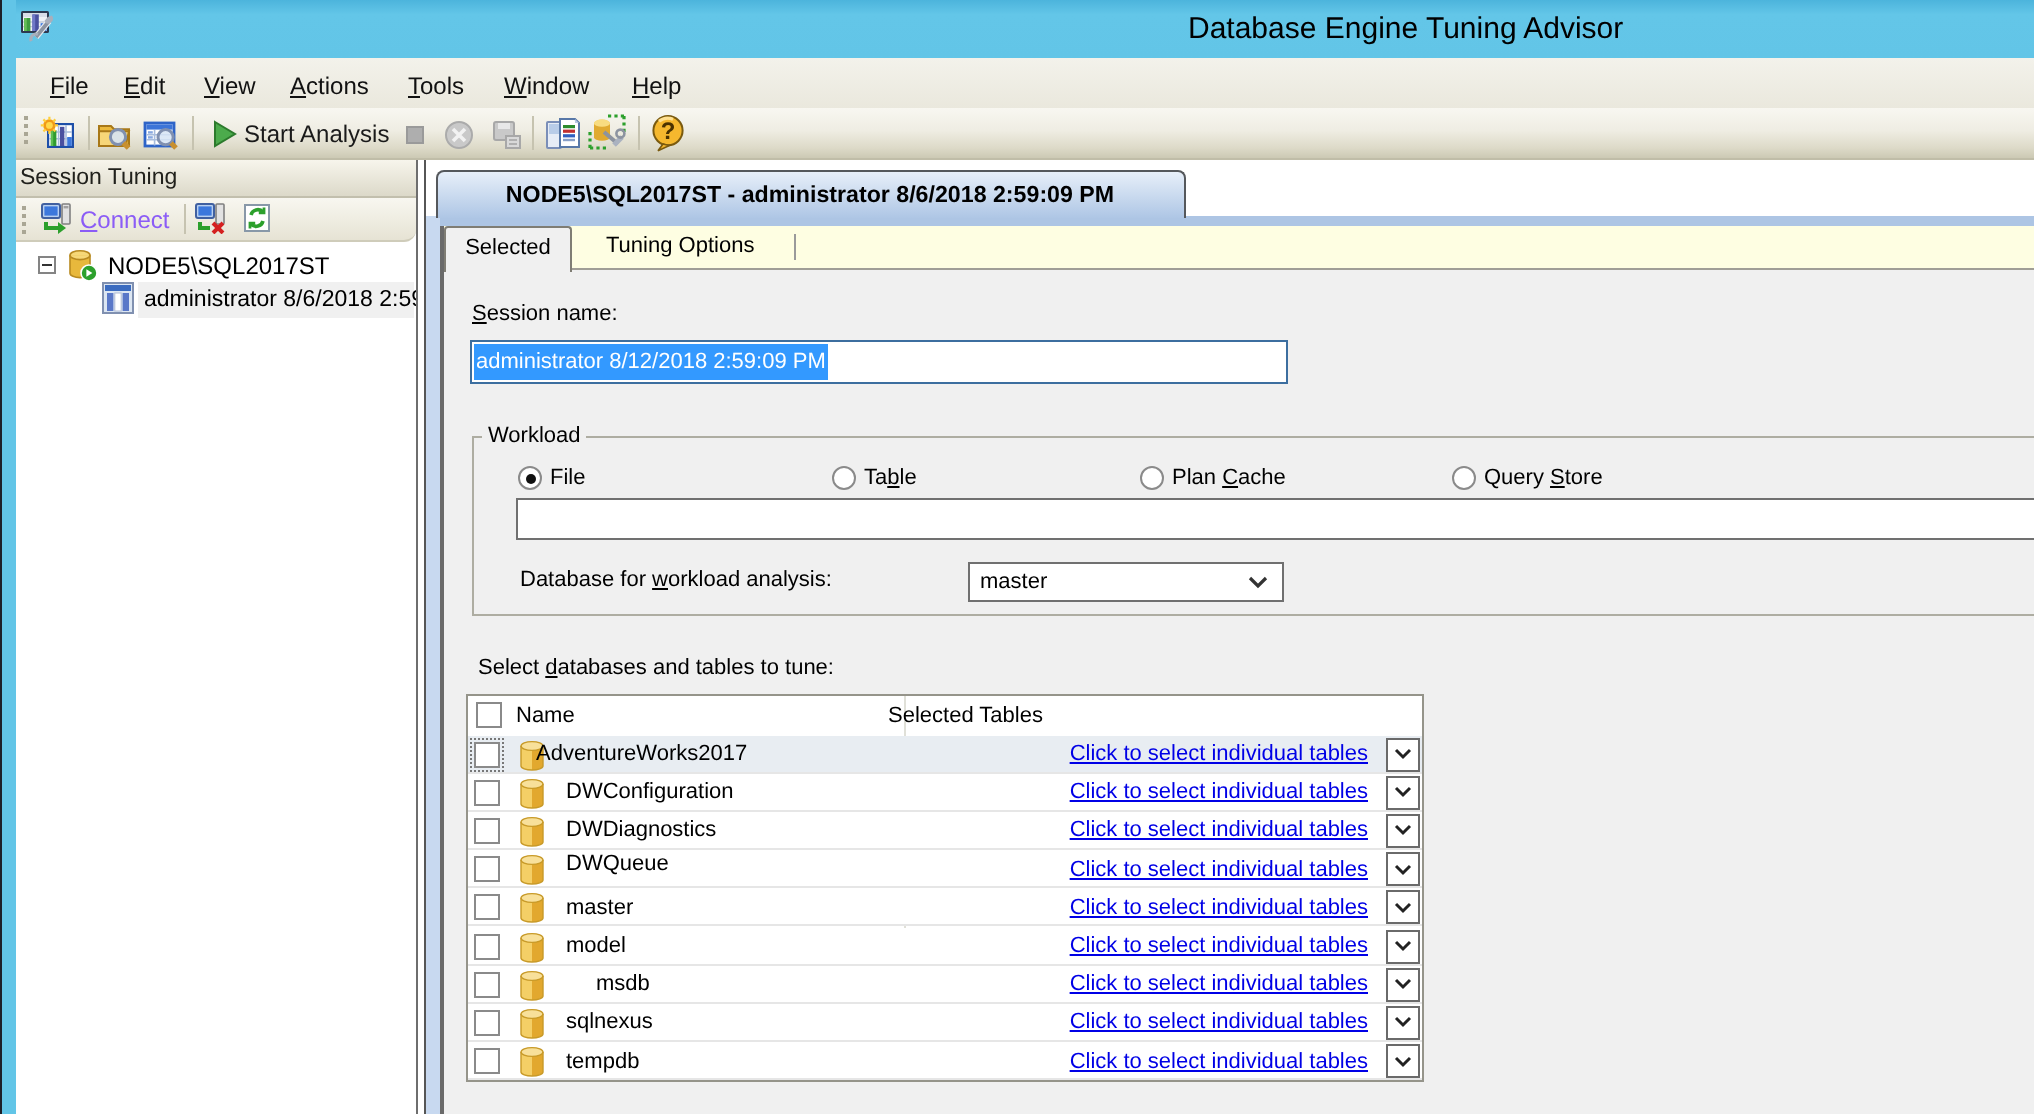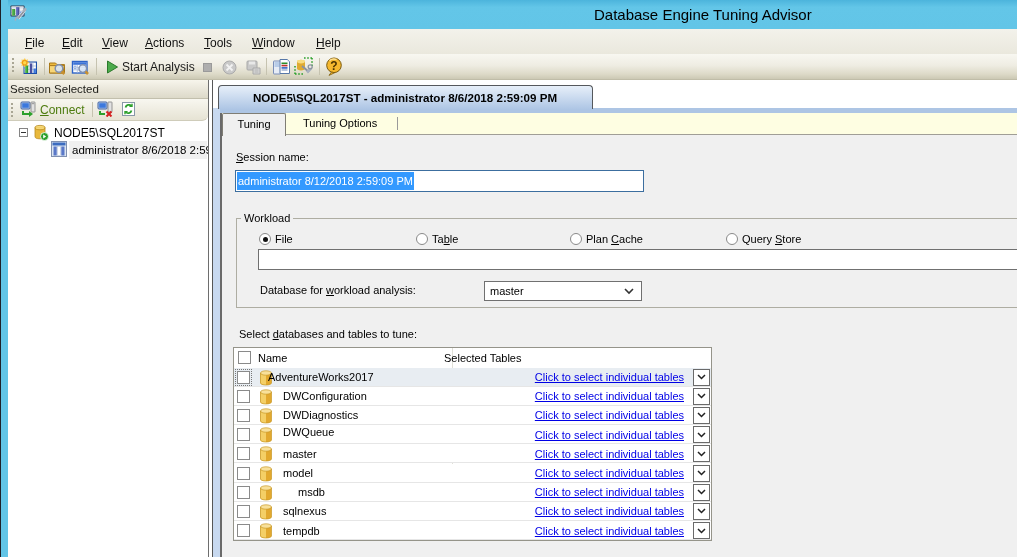--- a/index.html
+++ b/index.html
@@ -118,34 +118,34 @@
 
 <svg class="abs" style="left:325px;top:57px" width="18" height="19" viewBox="0 0 18 19">
 <circle cx="9" cy="8.3" r="7.3" fill="#f5b82e" stroke="#7a5a0e" stroke-width="1"></circle>
 <path d="M4.5 3.6 a7 7 0 0 1 7-1" stroke="#ffe090" stroke-width="1.6" fill="none"></path>
 <path d="M6.5 15 l-2.5 3.4 l5.5 -2.6 z" fill="#f5b82e" stroke="#7a5a0e" stroke-width="0.8"></path>
 <text x="9" y="12.6" text-anchor="middle" font-size="12px" font-weight="bold" fill="#4a3200" font-family="Liberation Sans">?</text>
 </svg>
 
 <div class="abs" style="left:8px;top:80px;width:199.5px;height:477px;background:#fff"></div>
 <div class="abs" style="left:8px;top:80px;width:199.5px;height:19px;background:linear-gradient(#f7f5ec,#dcd9c9);border-bottom:1px solid #c2bfad;font-size:11.5px;color:#21211c">
-    <span class="abs" style="left:2px;top:2.5px">Session Selected</span>
+    <span class="abs" style="left:2px;top:2.5px">Session Tuning</span>
   </div>
 <div class="abs" style="left:8px;top:99px;width:199.5px;height:22px;background:linear-gradient(#f8f7f0,#e6e3d4);border-bottom:1px solid #cfccba;border-radius:0 0 6px 0"></div>
 <div class="abs" style="left:11px;top:103px;width:2px;height:14px;background:repeating-linear-gradient(#a9a694 0 2px,transparent 2px 4px)"></div>
 
 <svg class="abs" style="left:20px;top:101px" width="17" height="16" viewBox="0 0 17 16">
 <rect x="1" y="1" width="9" height="7" rx="1" fill="#b8d0f0" stroke="#4060a0"></rect>
 <rect x="2.2" y="2.2" width="6.6" height="4.6" fill="#3c78dc"></rect>
 <rect x="11" y="1" width="4" height="10" rx="0.5" fill="#e2e2e2" stroke="#808080" stroke-width="0.8"></rect>
 <rect x="11.8" y="2" width="2.4" height="1.2" fill="#a0a0a0"></rect>
 <path d="M3 10 v3 h7" fill="none" stroke="#2ca02c" stroke-width="2"></path>
 <path d="M9 10 l4 3 l-4 3 z" fill="#2ca02c"></path>
 </svg>
-<div class="abs" style="left:40px;top:103px;font-size:12px;color:#4d7c0f"><u>C</u>onnect</div>
+<div class="abs" style="left:40px;top:103px;font-size:12px;color:#8b5cf6"><u>C</u>onnect</div>
 <div class="abs" style="left:92px;top:102px;width:1px;height:15px;background:#c6c3b0"></div>
 <svg class="abs" style="left:97px;top:101px" width="17" height="16" viewBox="0 0 17 16">
 <rect x="1" y="1" width="9" height="7" rx="1" fill="#b8d0f0" stroke="#4060a0"></rect>
 <rect x="2.2" y="2.2" width="6.6" height="4.6" fill="#3c78dc"></rect>
 <rect x="11" y="1" width="4" height="10" rx="0.5" fill="#e2e2e2" stroke="#808080" stroke-width="0.8"></rect>
 <path d="M3 10 v3 h5" fill="none" stroke="#2ca02c" stroke-width="2"></path>
 <path d="M9.5 10.5 l5 5 M14.5 10.5 l-5 5" stroke="#d42020" stroke-width="2"></path>
 </svg>
 <svg class="abs" style="left:121px;top:101px" width="15" height="16" viewBox="0 0 15 16">
 <rect x="1.5" y="1.5" width="12" height="13" fill="#fff" stroke="#8898a8"></rect>
@@ -182,21 +182,21 @@
 <div class="abs" style="left:211.5px;top:80px;width:1.5px;height:477px;background:#565656"></div>
 <div class="abs" style="left:213px;top:80px;width:804px;height:28px;background:#fff"></div>
 <div class="abs" style="left:213px;top:108px;width:7px;height:449px;background:#c8d9f0"></div>
 <div class="abs" style="left:220px;top:108px;width:797px;height:4.5px;background:#adc5e4"></div>
 <div class="abs" style="left:220px;top:112.5px;width:1.5px;height:444.5px;background:#6a6a6a"></div>
 <div class="abs" style="left:221.5px;top:112.5px;width:795.5px;height:22.5px;background:#fefee2;border-bottom:1px solid #a09e96"></div>
 <div class="abs" style="left:221.5px;top:135px;width:795.5px;height:422px;background:#f0f0f0"></div>
 
 <div class="abs" style="left:217.5px;top:85px;width:375px;height:23.5px;background:linear-gradient(#e7eff9,#aec6e5);border:1px solid #55585c;border-bottom:none;border-radius:4px 4px 0 0;font-size:11.6px;font-weight:bold;color:#000;text-align:center;line-height:24px">NODE5\SQL2017ST - administrator 8/6/2018 2:59:09 PM</div>
 
-<div class="abs" style="left:222px;top:113px;width:64px;height:23px;background:#f0f0f0;border:1px solid #7f7d74;border-bottom:none;border-radius:2px 2px 0 0;font-size:11px;color:#000;text-align:center;line-height:21px">Tuning</div>
+<div class="abs" style="left:222px;top:113px;width:64px;height:23px;background:#f0f0f0;border:1px solid #7f7d74;border-bottom:none;border-radius:2px 2px 0 0;font-size:11px;color:#000;text-align:center;line-height:21px">Selected</div>
 <div class="abs" style="left:303px;top:117px;font-size:11px;color:#000">Tuning Options</div>
 <div class="abs" style="left:397px;top:117px;width:1px;height:13px;background:#9a9a9a"></div>
 
 <div class="abs" style="left:236px;top:151px;font-size:11px;color:#000"><u>S</u>ession name:</div>
 <div class="abs" style="left:235px;top:170px;width:409px;height:22px;background:#fff;border:1px solid #3c6e9f"></div>
 <div class="abs" style="left:237px;top:172px;height:18px;background:#3399ff;color:#fff;font-size:11px;line-height:18px;padding:0 1px">administrator 8/12/2018 2:59:09 PM</div>
 
 <div class="abs" style="left:236px;top:218px;width:830px;height:90px;border:1px solid #aeada2"></div>
 <div class="abs" style="left:241px;top:212px;background:#f0f0f0;padding:0 3px;font-size:11px;color:#000">Workload</div>
 <div class="abs" style="left:259px;top:233px;width:12px;height:12px;border:1px solid #8a8a8a;border-radius:50%;background:#fff"></div>

